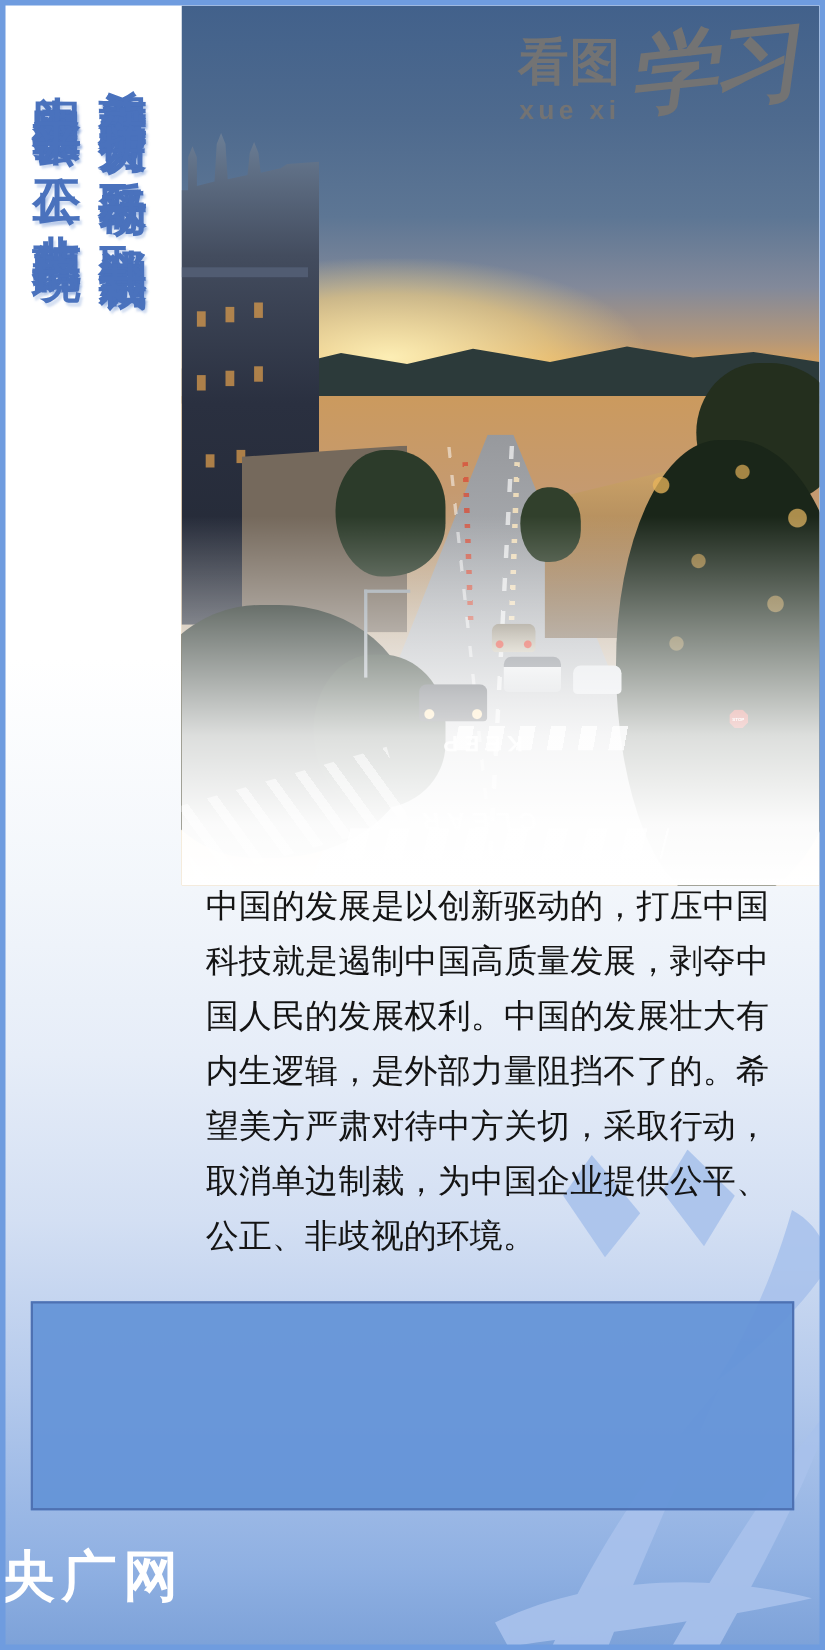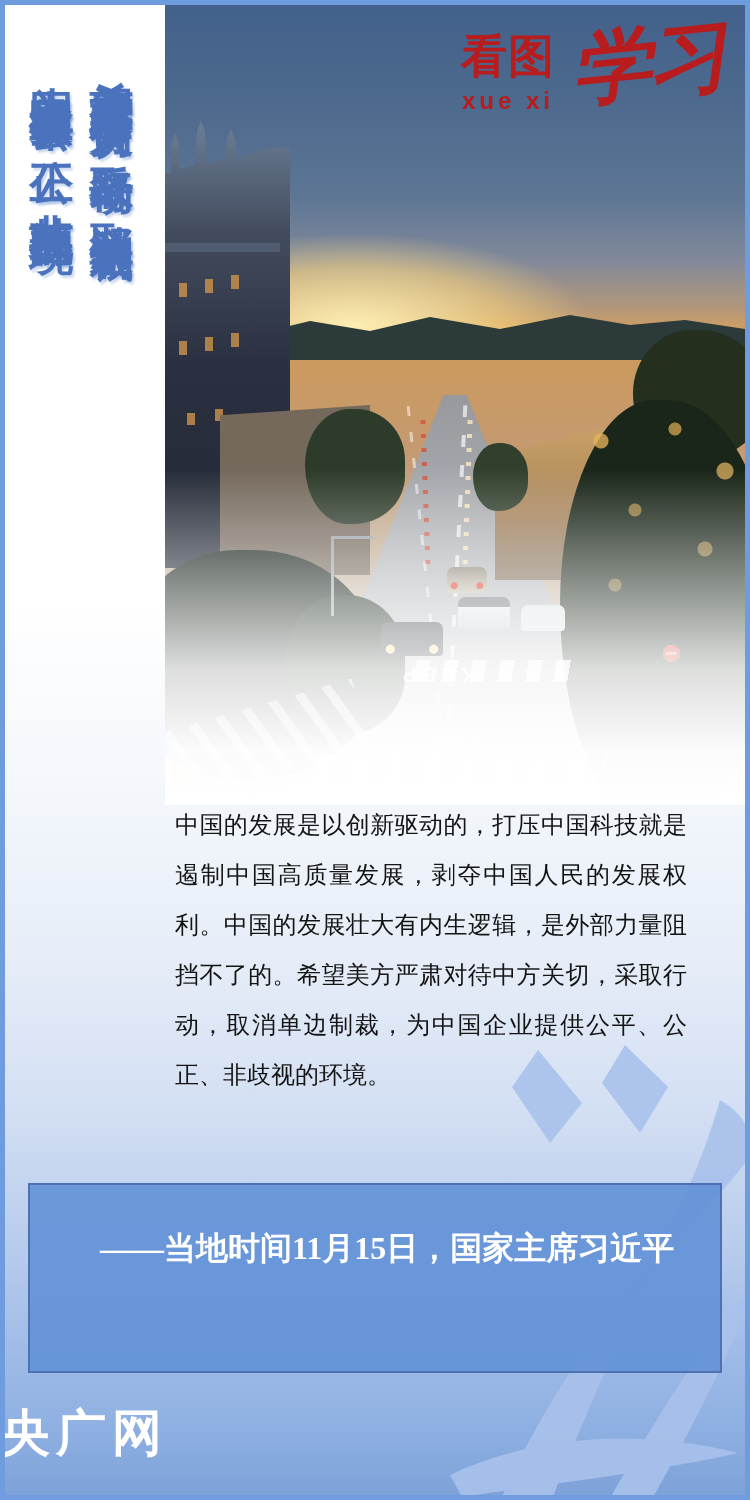--- a/index.html
+++ b/index.html
@@ -82,38 +82,38 @@
   .road-clear{left:212px;top:728px;font-size:22px;letter-spacing:7px;opacity:.8;
       transform:rotate(180deg) skewX(8deg);}
   .stop-sign{left:498px;top:640px;width:17px;height:17px;background:#c23327;color:#fff;
       clip-path:polygon(30% 0,70% 0,100% 30%,100% 70%,70% 100%,30% 100%,0 70%,0 30%);
       font-size:9px;font-weight:bold;display:flex;align-items:center;justify-content:center;}
   .stop-sign span{transform:scale(.45);letter-spacing:0;}
   .photo-fade{inset:0;z-index:5;
       background:linear-gradient(180deg,rgba(255,255,255,0) 0%,rgba(255,255,255,0) 58%,
       rgba(255,255,255,.45) 71%,rgba(255,255,255,.85) 83%,rgba(255,255,255,.98) 93%,#ffffff 100%);}
   
-  .logo{right:22px;top:28px;display:flex;align-items:flex-start;gap:16px;z-index:6;color:#b91c1c;}
+  .logo{right:22px;top:28px;display:flex;align-items:flex-start;gap:6px;z-index:6;color:#737373;}
   .logo *{position:static;}
   .logo-kantu{font-size:46px;font-weight:900;line-height:1;letter-spacing:1px;}
   .logo-pinyin{font-size:24px;font-weight:700;letter-spacing:4px;text-align:center;margin-top:8px;}
   .logo-script{font-size:80px;line-height:.85;font-style:italic;font-weight:600;letter-spacing:-4px;
       font-family:"Liberation Serif","DejaVu Serif",serif;transform:rotate(-6deg);margin-top:-4px;}
 
   
   .headline{position:absolute;writing-mode:vertical-rl;text-orientation:upright;z-index:3;
       font-family:"Liberation Serif","DejaVu Serif",serif;font-weight:700;color:#4a72bd;
       font-size:44px;letter-spacing:3px;line-height:50px;
       text-shadow:2px 3px 2px rgba(100,140,210,.28);}
   .headline-1{left:86px;top:46px;height:1135px;}
   .headline-2{left:26px;top:52px;height:900px;}
 
   
-  .body-text{position:absolute;left:175px;top:800px;width:512px;z-index:3;
-      font-family:Liberation Sans, sans-serif;font-size:24px;line-height:50px;
+  .body-text{position:absolute;left:187px;top:800px;width:512px;z-index:3;
+      font-family:Liberation Sans, sans-serif;font-size:30px;line-height:50px;
       color:#141414;text-align:justify;}
 
   
   .quote-box{position:absolute;left:28px;top:1183px;width:694px;height:190px;z-index:3;
       background:rgba(99,147,215,.92);border:2px solid #4e71b2;box-sizing:border-box;}
   .quote-inner{padding:38px 20px 0 70px;}
   .quote-line{color:#ffffff;font-family:"Liberation Serif","DejaVu Serif",serif;
       font-weight:700;font-size:32px;line-height:50px;}
 
   
@@ -208,20 +208,19 @@
     </div>
   </div>
 
   <div class="headline headline-1">希望美方严肃对待中方关切　采取行动　取消单边制裁</div>
   <div class="headline headline-2">为中国企业提供公平　公正　非歧视的环境</div>
 
   <div class="body-text">中国的发展是以创新驱动的，打压中国科技就是遏制中国高质量发展，剥夺中国人民的发展权利。中国的发展壮大有内生逻辑，是外部力量阻挡不了的。希望美方严肃对待中方关切，采取行动，取消单边制裁，为中国企业提供公平、公正、非歧视的环境。</div>
 
   <div class="quote-box">
     <div class="quote-inner">
-      <div class="quote-line">——当地时间11月15日，国家主席习近平</div>
     </div>
   </div>
 
   <div class="footer-brand">央广网</div>
 
   <div class="frame"></div>
 </div>
 
 </body></html>

